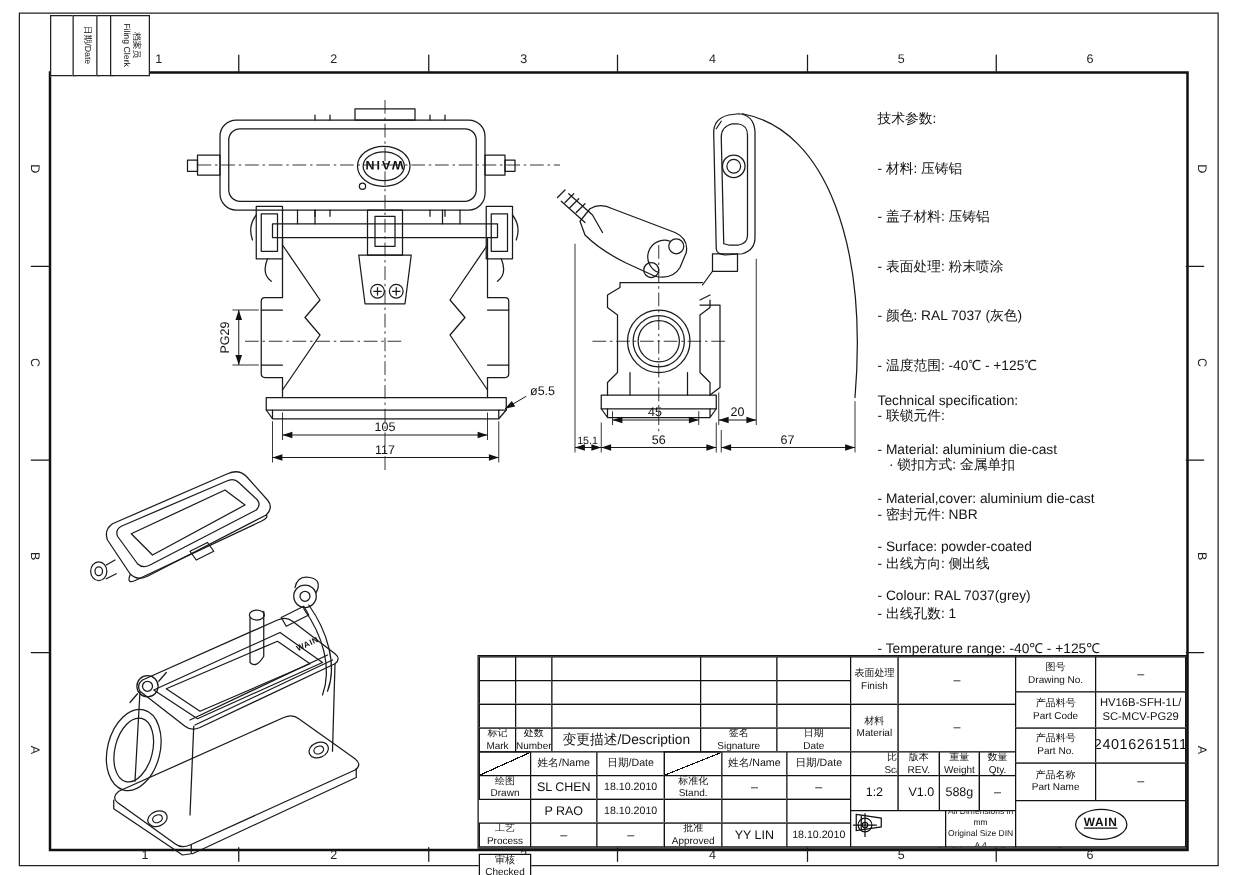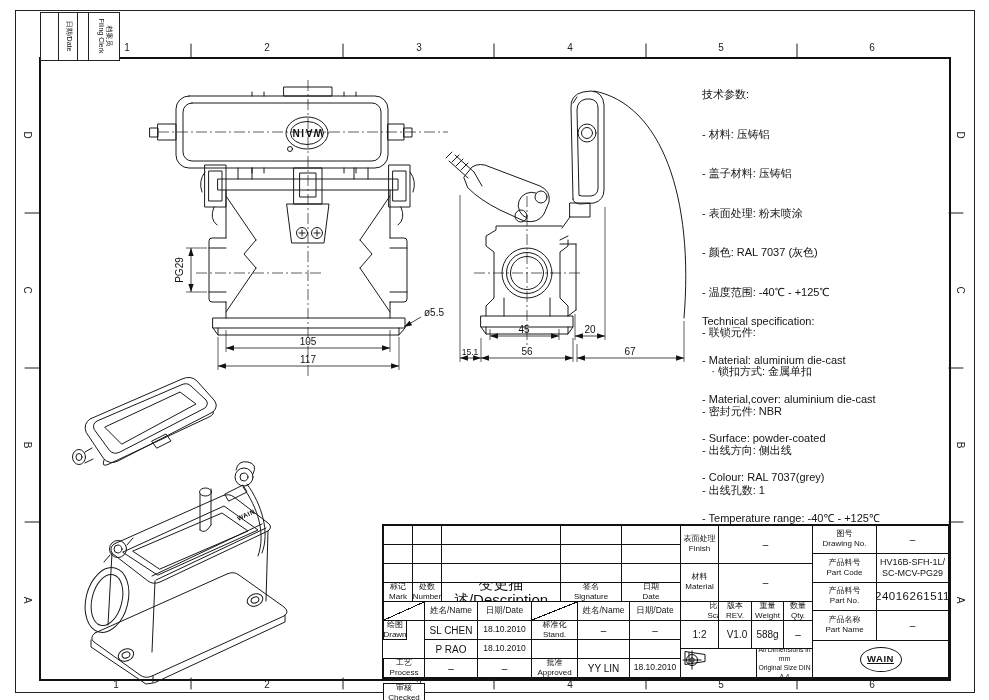--- a/index.html
+++ b/index.html
@@ -305,42 +305,42 @@
         <span>标记</span>
         <span>Mark</span>
       </span>
     </div>
   <div class="tb" style="left:412px;top:582px;width:30px;height:20px;">
     <span class="two">
         <span>处数</span>
         <span>Number</span>
       </span>
     </div>
-  <div class="tb lblc" style="left:441px;top:582px;width:120px;height:20px;font-size:15px;">变更描述/Description</div>
+  <div class="tb lblc" style="left:441px;top:582px;width:120px;height:20px;font-size:11px;">变更描述/Description</div>
   <div class="tb" style="left:560px;top:582px;width:62px;height:20px;">
     <span class="two">
         <span>签名</span>
         <span>Signature</span>
       </span>
     </div>
   <div class="tb" style="left:621px;top:582px;width:60px;height:20px;">
     <span class="two">
         <span>日期</span>
         <span>Date</span>
       </span>
     </div>
 
   <div class="tb diag" style="left:383px;top:601px;width:42px;height:20px;"></div>
   <div class="tb lblc" style="left:424px;top:601px;width:54px;height:20px;font-size:8.5px;">姓名/Name</div>
   <div class="tb lblc" style="left:477px;top:601px;width:55px;height:20px;font-size:8.5px;">日期/Date</div>
   <div class="tb diag" style="left:531px;top:601px;width:47px;height:20px;"></div>
   <div class="tb lblc" style="left:577px;top:601px;width:53px;height:20px;font-size:8.5px;">姓名/Name</div>
   <div class="tb lblc" style="left:629px;top:601px;width:52px;height:20px;font-size:8.5px;">日期/Date</div>
 
-  <div class="tb" style="left:383px;top:620px;width:24px;height:20px;">
+  <div class="tb" style="left:383px;top:620px;width:42px;height:20px;">
     <span class="two">
         <span>绘图</span>
         <span>Drawn</span>
       </span>
     </div>
   <div class="tb val" style="left:424px;top:620px;width:54px;height:20px;">SL CHEN</div>
   <div class="tb small" style="left:477px;top:620px;width:55px;height:20px;">18.10.2010</div>
   <div class="tb" style="left:531px;top:620px;width:47px;height:20px;">
     <span class="two">
         <span>标准化</span>

